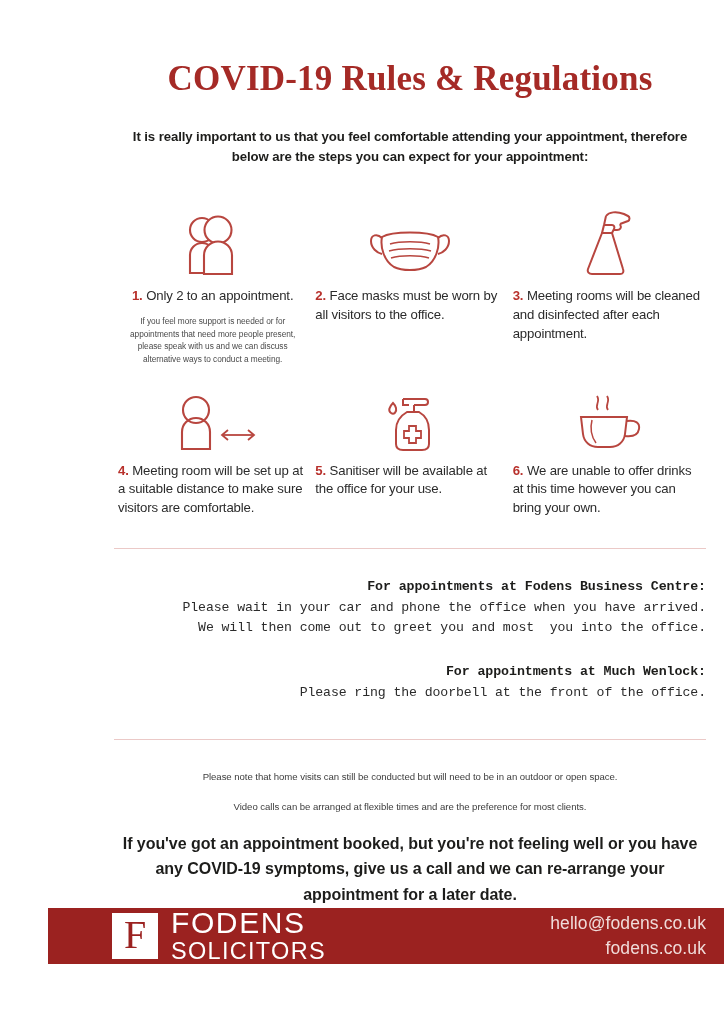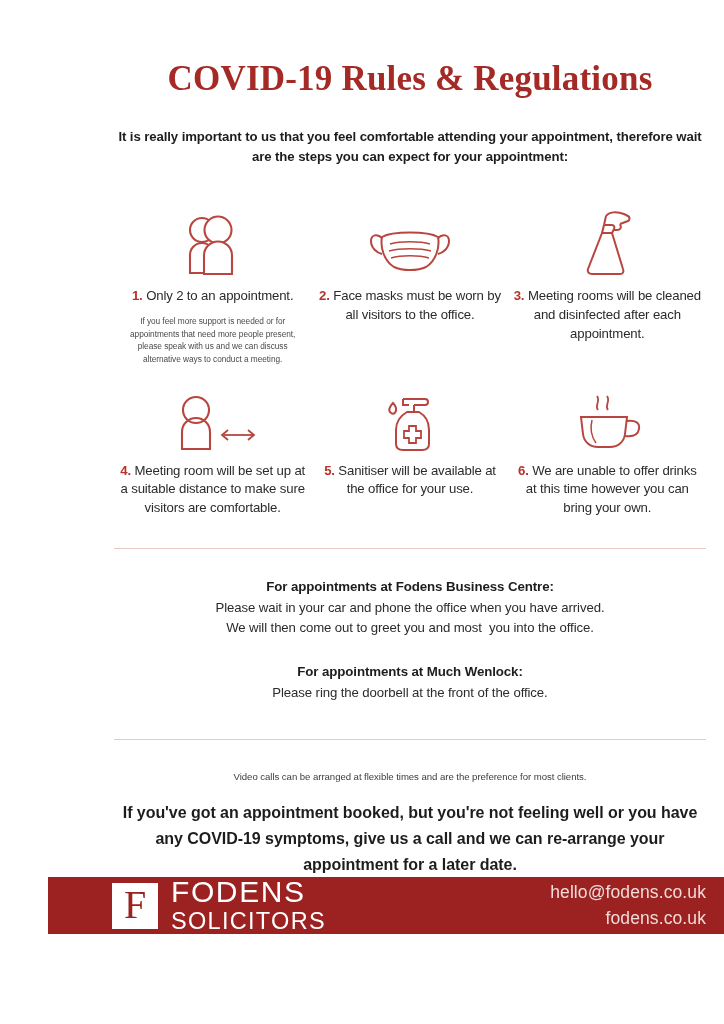--- a/index.html
+++ b/index.html
@@ -70,21 +70,20 @@
     padding: 0 4px;
   }
   .rule-icon {
     height: 76px;
     display: flex;
     align-items: flex-end;
     justify-content: center;
     margin-bottom: 10px;
   }
   .rule-text {
-    text-align: center;
     font-size: 13.2px;
     color: #2b2b2b;
     line-height: 1.42;
     letter-spacing: -0.15px;
   }
   .rule-num {
     color: #B8312C;
     font-weight: bold;
   }
   .rule-sub {
@@ -103,22 +102,23 @@
   .divider {
     height: 1px;
     background: #EBC9C7;
     margin: 0;
   }
   .divider-1 { margin-top: 30px; }
   .divider-2 { margin-top: 36px; }
 
   
   .appointments {
-    text-align: center;
+    text-align: right;
     padding-top: 30px;
+    font-family: Liberation Mono, monospace;
   }
   .appt-head {
     font-size: 13.3px;
     font-weight: bold;
     color: #1d1d1b;
     letter-spacing: -0.1px;
     margin: 0;
   }
   .appt-body {
     font-size: 13.2px;
@@ -214,21 +214,21 @@
 </style>
 </head>
 <body>
 
 <div class="page">
 
   <div class="content">
 
     <h1 class="title">COVID-19 Rules &amp; Regulations</h1>
 
-    <p class="intro">It is really important to us that you feel comfortable attending your appointment, therefore wait are the steps you can expect for your appointment:</p>
+    <p class="intro">It is really important to us that you feel comfortable attending your appointment, therefore below are the steps you can expect for your appointment:</p>
 
     <div class="rules">
 
       <div class="rule">
         <div class="rule-icon">
           <svg width="66" height="64" viewBox="0 0 66 64" fill="none" stroke="#B8463F" stroke-width="2.1">
             <circle cx="22" cy="17" r="12"></circle>
             <path d="M10 60 V42 a12 12 0 0 1 12 -12 h0 a12 12 0 0 1 12 12 V60 Z"></path>
             <circle cx="38" cy="17" r="13.5" fill="#ffffff"></circle>
             <path d="M24 61 V42.5 a14 14 0 0 1 14 -14 h0 a14 14 0 0 1 14 14 V61 Z" fill="#ffffff"></path>
@@ -340,20 +340,21 @@
       </div>
       <div class="appt-group-2">
         <p class="appt-head">For appointments at Much Wenlock:</p>
         <p class="appt-body">Please ring the doorbell at the front of the office.</p>
       </div>
     </div>
 
     <div class="divider divider-2"></div>
 
     <div class="notes">
+      <p class="note">Please note that home visits can still be conducted but will need to be in an outdoor or open space.</p>
       <p class="note">Video calls can be arranged at flexible times and are the preference for most clients.</p>
       <p class="note note-bold">If you've got an appointment booked, but you're not feeling well or you have any COVID-19 symptoms, give us a call and we can re-arrange your appointment for a later date.</p>
     </div>
 
   </div>
 
   <div class="footer">
 
     <div class="logo">
       <div class="logo-mark">

